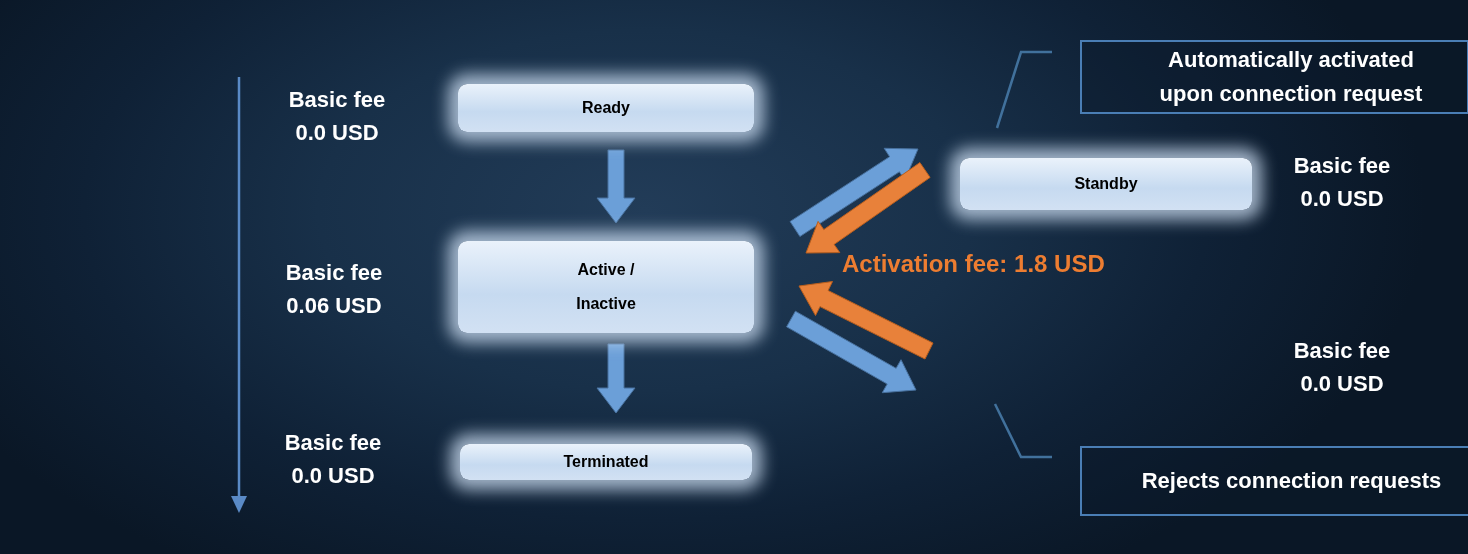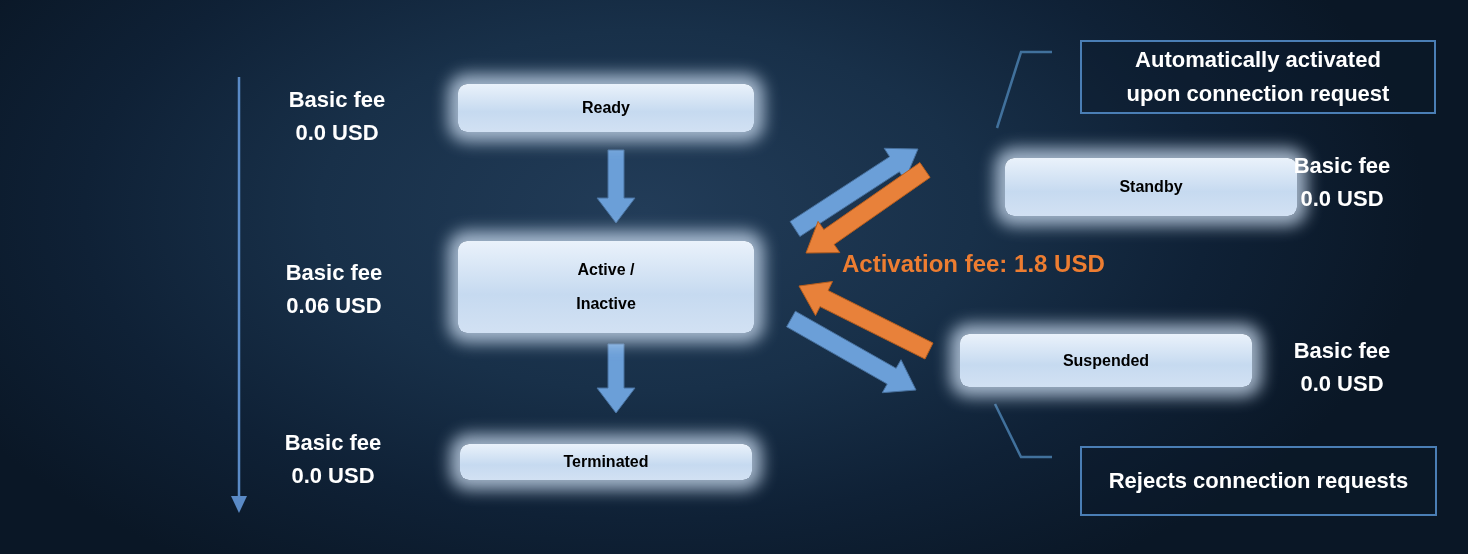--- a/index.html
+++ b/index.html
@@ -16,37 +16,37 @@
   .state{
     position:absolute;display:flex;flex-direction:column;align-items:center;justify-content:center;
     background:linear-gradient(180deg,#eaf2fb 0%,#c6daf0 58%,#d2e1f3 100%);
     box-shadow:0 0 16px 10px rgba(208,226,245,0.75);
     border-radius:9px;color:#000000;font-size:16px;line-height:34px;text-align:center;
     z-index:2;
   }
   #box-ready{left:458px;top:84px;width:296px;height:48px;}
   #box-active{left:458px;top:241px;width:296px;height:92px;}
   #box-terminated{left:460px;top:444px;width:292px;height:36px;}
-  #box-standby{left:960px;top:158px;width:292px;height:58px;margin-left:45px;}
+  #box-standby{left:960px;top:158px;width:292px;height:52px;}
   #box-suspended{left:960px;top:334px;width:292px;height:53px;}
   .fee{
     position:absolute;width:172px;color:#ffffff;font-size:22px;line-height:33px;text-align:center;z-index:3;
   }
   #fee-ready{left:251px;top:83px;}
   #fee-active{left:248px;top:256px;}
   #fee-terminated{left:247px;top:426px;}
   #fee-standby{left:1256px;top:149px;}
   #fee-suspended{left:1256px;top:334px;}
   .activation-fee{
     position:absolute;left:842px;top:250px;color:#ed7d31;font-size:24px;white-space:nowrap;z-index:3;
   }
   .callout{
     position:absolute;display:flex;align-items:center;justify-content:center;text-align:center;
     border:2px solid #4a7eb5;background:rgba(12,26,42,0.35);
-    color:#ffffff;font-size:22px;line-height:34px;z-index:3;
+    color:#ffffff;font-size:22px;line-height:34px;z-index:3;padding-left:33px;
   }
   #callout-standby{left:1080px;top:40px;width:352px;height:70px;}
   #callout-suspended{left:1080px;top:446px;width:353px;height:66px;}
   svg.overlay{position:absolute;left:0;top:0;z-index:1;pointer-events:none;}
 </style>
 </head>
 <body>
 
 <div class="stage">
 
@@ -56,23 +56,20 @@
   </div>
   <div class="state" id="box-active">
     <div>Active /</div>
     <div>Inactive</div>
   </div>
   <div class="state" id="box-terminated">
     <div>Terminated</div>
   </div>
   <div class="state" id="box-standby">
     <div>Standby</div>
-  </div>
-  <div class="state" id="box-suspended">
-    <div>Suspended</div>
   </div>
 
   <div class="fee" id="fee-ready">
     <div>Basic fee</div>
     <div>0.0 USD</div>
   </div>
   <div class="fee" id="fee-active">
     <div>Basic fee</div>
     <div>0.06 USD</div>
   </div>

